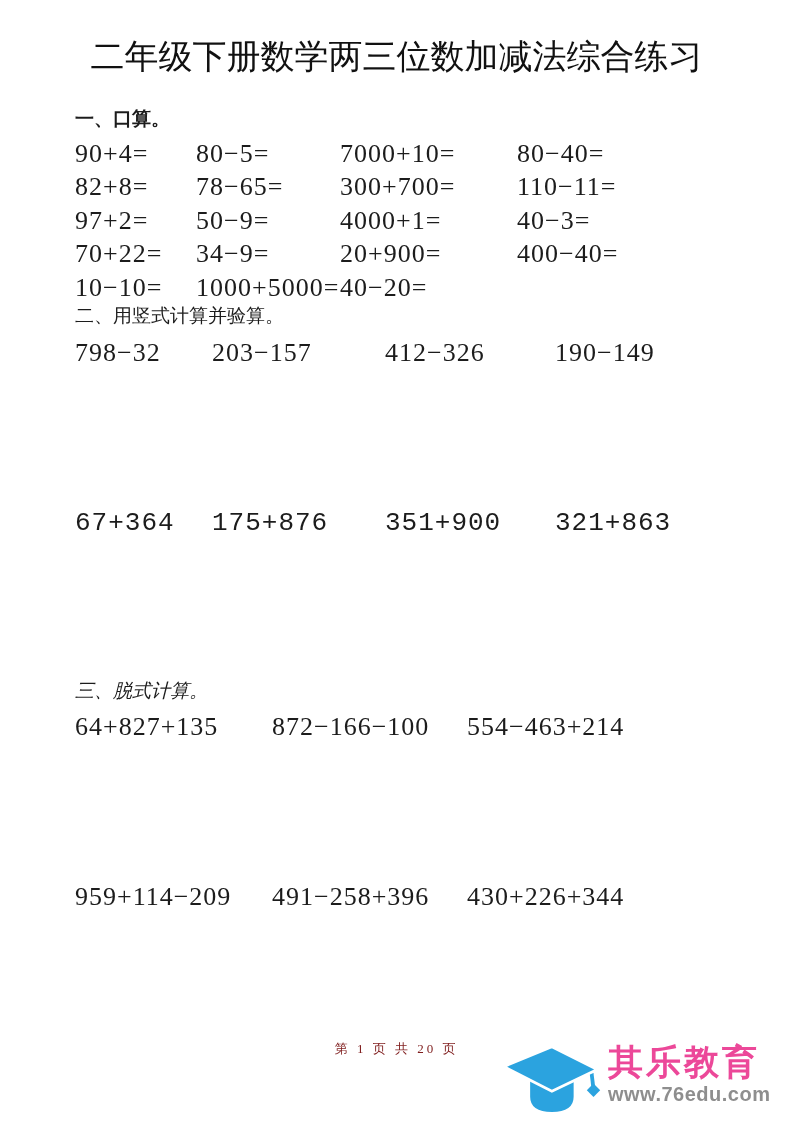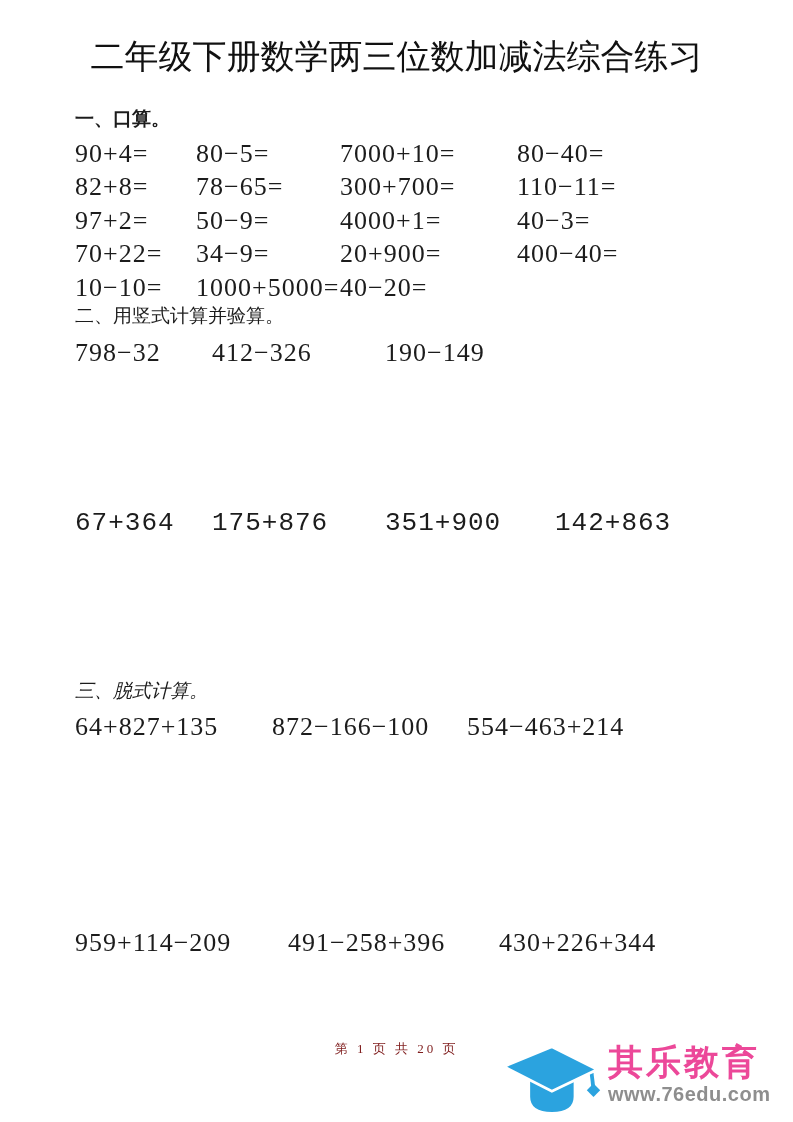--- a/index.html
+++ b/index.html
@@ -51,21 +51,21 @@
     width: 690px;
   }
   .g2a { top: 338px; }
   .g2b { top: 508px; font-family: Liberation Mono, monospace; }
   .g3 {
     grid-template-columns: 197px 195px auto;
     line-height: 30px;
     width: 650px;
   }
   .g3a { top: 712px; }
-  .g3b { top: 928px; gap: 16px; }
+  .g3b { top: 882px; }
   .prob { display: block; }
 
   .footer {
     position: absolute;
     top: 1040px; left: 0;
     width: 100%;
     text-align: center;
     font-size: 13px;
     letter-spacing: 3px;
     color: #7f1d1d;
@@ -128,28 +128,29 @@
     <span class="prob">20+900=</span>
     <span class="prob">400−40=</span>
     <span class="prob">10−10=</span>
     <span class="prob">1000+5000=</span>
     <span class="prob">40−20=</span>
   </div>
 
   <div class="sec-head" id="h2">二、用竖式计算并验算。</div>
   <div class="grid g2 g2a">
     <span class="prob">798−32</span>
+    <span class="prob">203−157</span>
     <span class="prob">412−326</span>
     <span class="prob">190−149</span>
   </div>
   <div class="grid g2 g2b">
     <span class="prob">67+364</span>
     <span class="prob">175+876</span>
     <span class="prob">351+900</span>
-    <span class="prob">142+863</span>
+    <span class="prob">321+863</span>
   </div>
 
   <div class="sec-head" id="h3">三、脱式计算。</div>
   <div class="grid g3 g3a">
     <span class="prob">64+827+135</span>
     <span class="prob">872−166−100</span>
     <span class="prob">554−463+214</span>
   </div>
   <div class="grid g3 g3b">
     <span class="prob">959+114−209</span>

